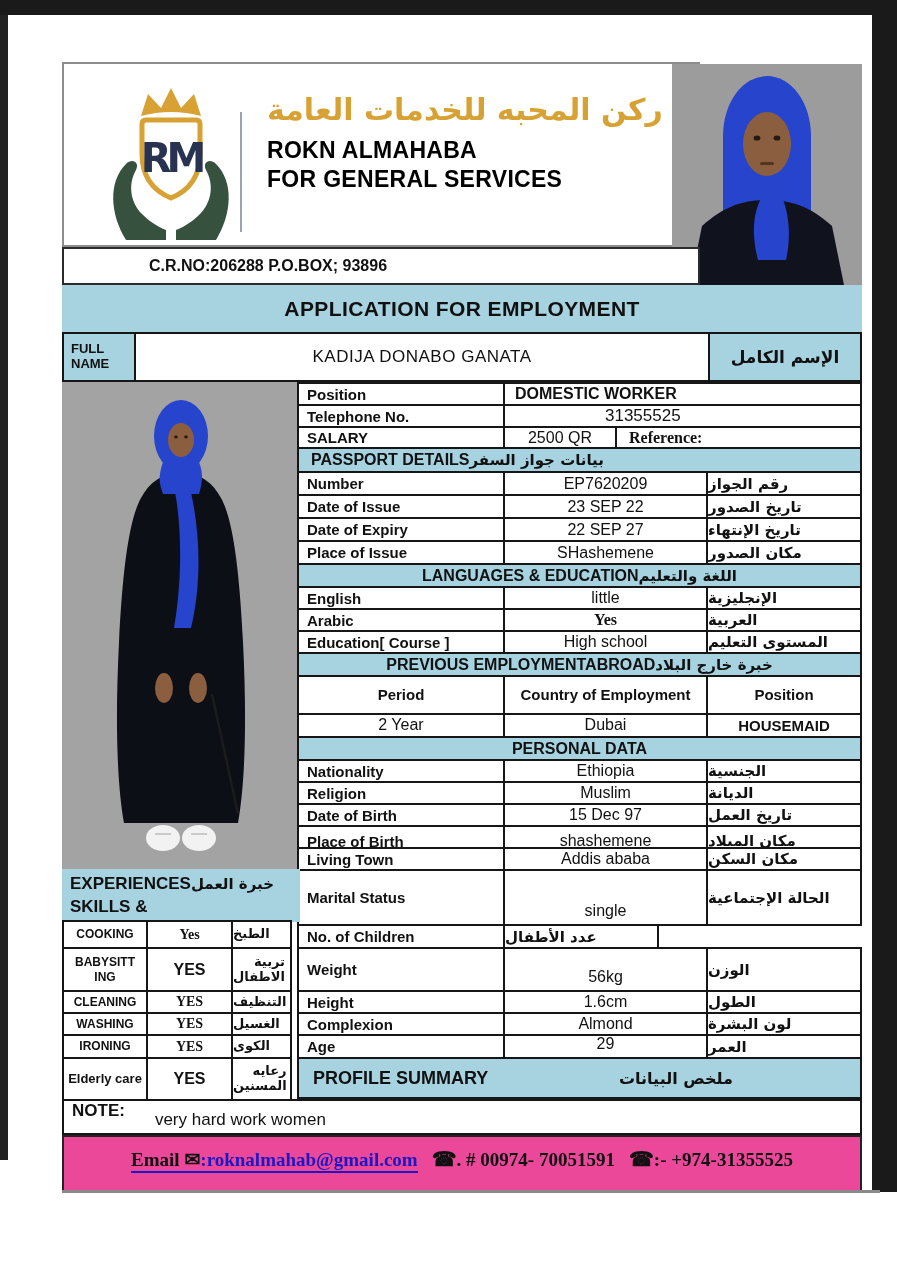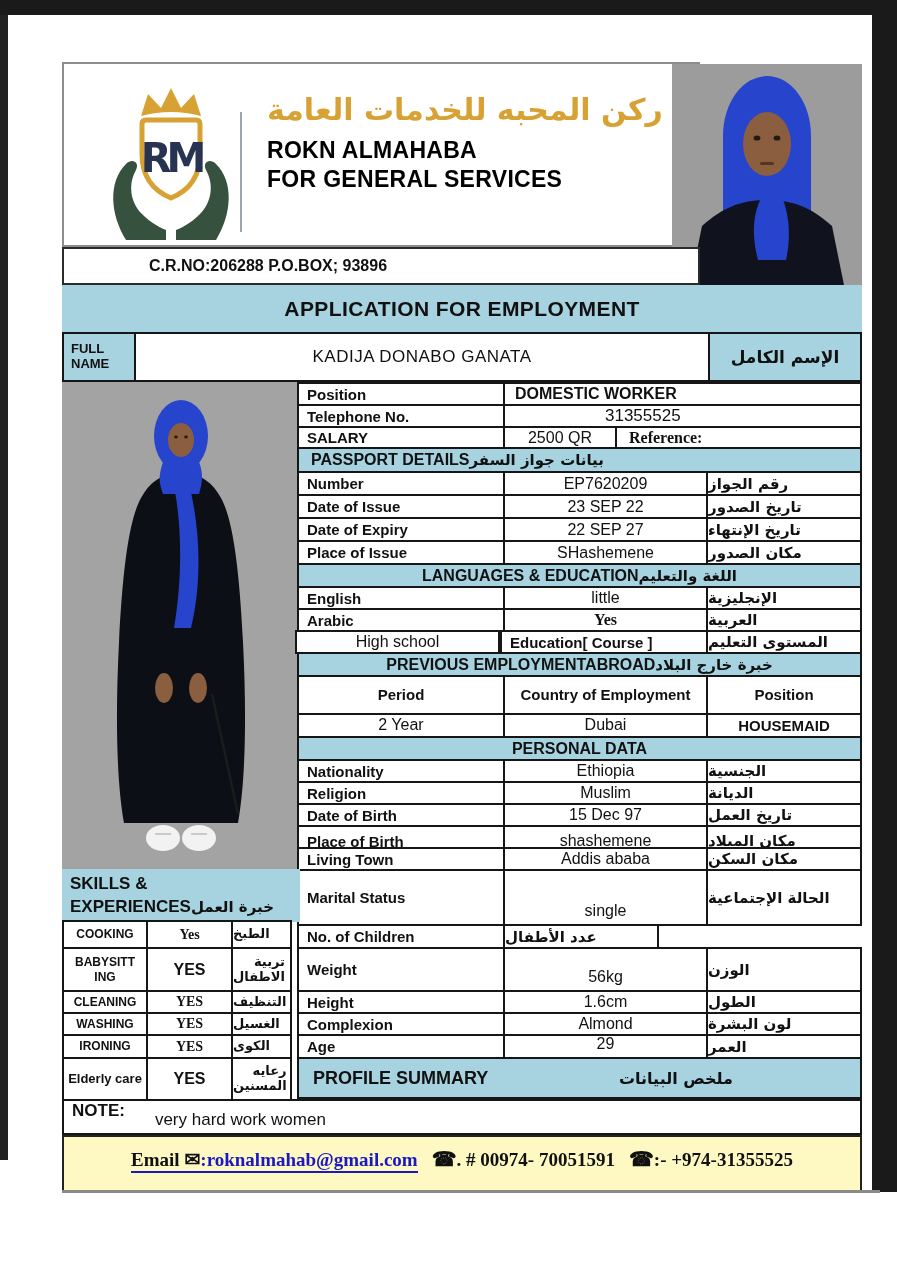--- a/index.html
+++ b/index.html
@@ -69,21 +69,21 @@
   .skills-hdr{position:absolute;left:0;top:0;width:238px;height:53px;background:#a7d3e0;box-sizing:border-box;padding:4px 0 0 8px;font-weight:bold;font-size:17px;line-height:1.35;}
   .srow{position:absolute;left:0;width:230px;display:flex;}
   .sname{width:86px;justify-content:center;text-align:center;font-weight:bold;font-size:12px;padding:0 2px;line-height:1.2;}
   .sval{width:87px;margin-left:-2px;justify-content:center;font-weight:bold;font-size:14px;}
   .sar{width:61px;margin-left:-2px;justify-content:flex-end;text-align:right;padding-right:5px;font-weight:bold;font-size:13px;line-height:1.15;}
 
   
   .note-row{position:absolute;left:62px;top:1099px;width:800px;height:36px;box-sizing:border-box;border:2px solid #161616;background:#fff;display:flex;align-items:center;}
   .note-label{font-weight:bold;font-size:17px;padding-left:8px;align-self:flex-start;}
   .note-value{font-size:17px;margin-left:30px;padding-top:6px;}
-  .contact-box{position:absolute;left:62px;top:1135px;width:800px;height:57px;box-sizing:border-box;border:2px solid #222;background:#fef9c3;display:flex;justify-content:center;padding-top:10px;}
+  .contact-box{position:absolute;left:62px;top:1135px;width:800px;height:57px;box-sizing:border-box;border:2px solid #222;background:#ec4899;display:flex;justify-content:center;padding-top:10px;}
   .contact-line{font-family:"Liberation Serif",serif;font-weight:bold;font-size:19px;white-space:nowrap;}
   .email-group{border-bottom:2px solid #1b18c4;padding-bottom:1px;}
   .email-link{color:#1b18c4;}
   .phone-icon{font-size:20px;}
   .seg-gap{display:inline-block;width:14px;}
 </style>
 </head>
 <body>
 
 <div class="canvas">
@@ -267,25 +267,25 @@
           <span>Arabic</span>
         </div>
       <div class="cell val serif">
           <span>Yes</span>
         </div>
       <div class="cell arl ar">
           <span>العربية</span>
         </div>
     </div>
     <div class="mrow" style="top:248px;height:24px">
+      <div class="cell lbl">
+          <span>Education[ Course ]</span>
+        </div>
       <div class="cell val">
           <span>High school</span>
-        </div>
-      <div class="cell lbl">
-          <span>Education[ Course ]</span>
         </div>
       <div class="cell arl ar">
           <span>المستوى التعليم</span>
         </div>
     </div>
 
     <div class="mrow" style="top:270px;height:25px">
       <div class="cell hdr">
           <span>PREVIOUS EMPLOYMENTABROAD</span>
           <span class="ar">خبرة خارج البلاد</span>
@@ -434,22 +434,22 @@
           <span>29</span>
         </div>
       <div class="cell arl ar">
           <span>العمر</span>
         </div>
     </div>
   </div>
 
   <div class="skills">
     <div class="skills-hdr">
+      <div><span></span><span>EXPERIENCES</span><span class="ar" style="font-size:15px;">خبرة العمل</span></div>
       <div><span>SKILLS &amp;</span></div>
-      <div><span></span><span>EXPERIENCES</span><span class="ar" style="font-size:15px;">خبرة العمل</span></div>
     </div>
     <div class="srow" style="top:51px;height:29px">
       <div class="cell sname">
           <span>COOKING</span>
         </div>
       <div class="cell sval serif">
           <span>Yes</span>
         </div>
       <div class="cell sar ar">
           <span>الطبخ</span>

